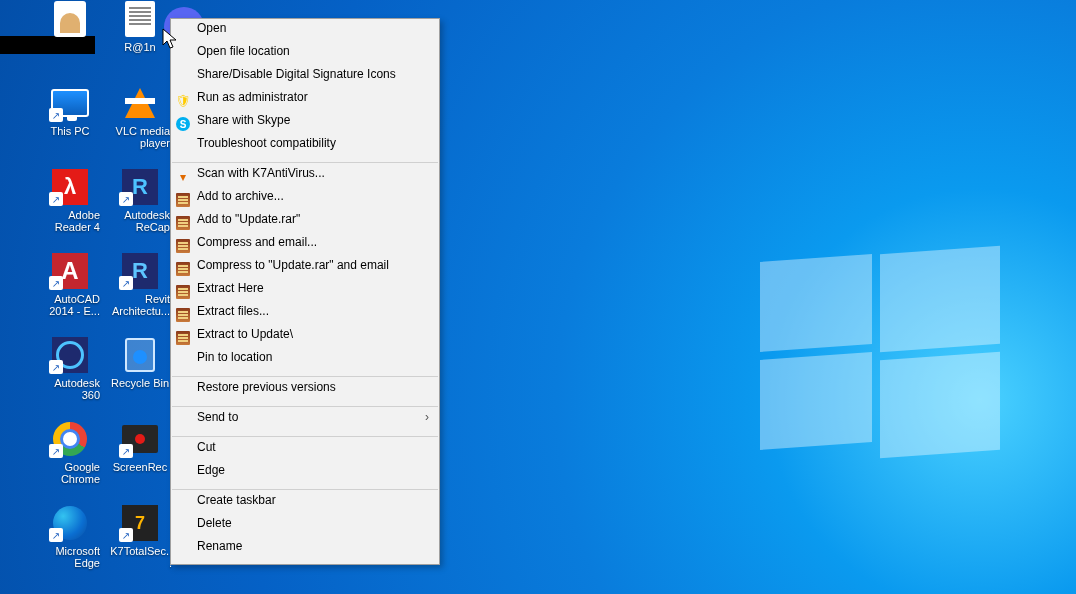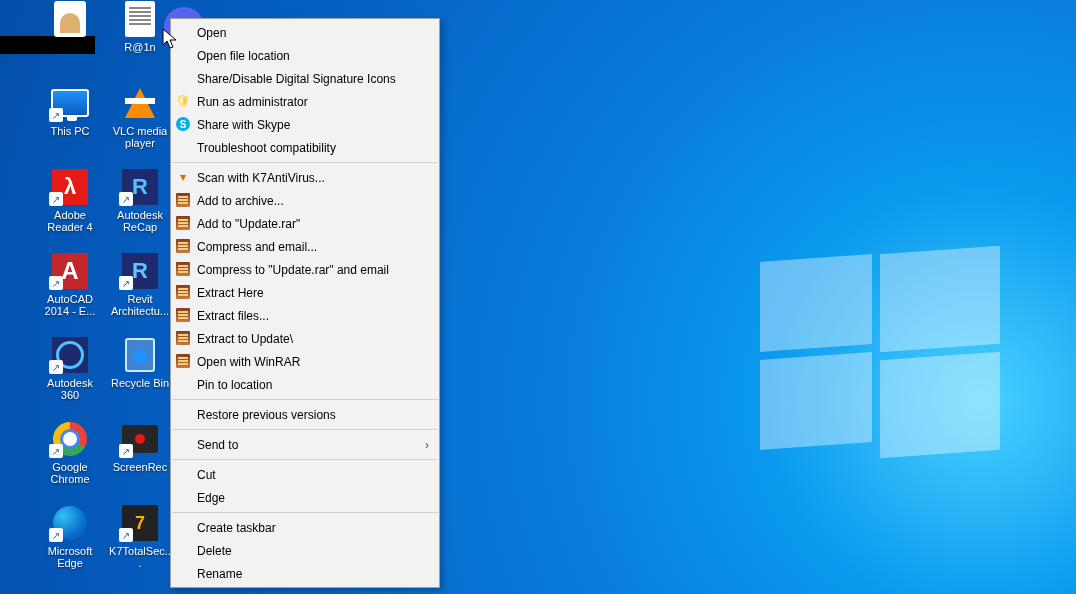--- a/index.html
+++ b/index.html
@@ -18,21 +18,21 @@
   }
   .icons {
     position:absolute; left:40px; top:0; width:140px; height:594px;
     display:grid; grid-template-columns: repeat(2, 60px); grid-auto-rows: 80px; gap: 4px 10px;
   }
   .icons .slot { width:60px; display:flex; flex-direction:column; align-items:center; justify-content:flex-start; gap:3px; }
   .icons .slot .glyph {
     width:42px; height:38px; display:flex; align-items:center; justify-content:center;
   }
   .icons .slot .label {
-    color:#fff; font-size:11px; line-height:12px; text-align:center; text-shadow:0 1px 2px rgba(0,0,0,.6);
+    color:#fff; font-size:11px; line-height:12px; text-align:right; text-shadow:0 1px 2px rgba(0,0,0,.6);
     max-width:64px; word-wrap:break-word;
   }
 
   
   .person { width:32px;height:36px;background:#fff;border-radius:3px;display:flex;align-items:flex-end;justify-content:center;overflow:hidden;}
   .person::before{content:"";width:20px;height:20px;background:#e0b070;border-radius:50% 50% 0 0;margin-bottom:4px;}
   .txtfile { width:30px;height:36px;background:#fff;border-radius:2px;position:relative;}
   .txtfile::before{content:"";position:absolute;left:4px;right:4px;top:6px;height:2px;background:#888;box-shadow:0 4px 0 #888,0 8px 0 #888,0 12px 0 #888,0 16px 0 #888;}
   .discord { width:40px;height:40px;border-radius:50%;background:#5865f2;display:flex;align-items:center;justify-content:center;}
   .discord svg{width:24px;height:18px;}
@@ -60,21 +60,21 @@
   .shortcut-arrow{position:absolute;left:0;bottom:0;width:14px;height:14px;background:#fff;border-radius:2px;display:flex;align-items:center;justify-content:center;font-size:10px;color:#1e5fbf;}
   .glyph{position:relative;}
 
   
   .ctx {
     position:absolute; left:170px; top:18px; width:270px;
     background:#f2f2f2; border:1px solid #a0a0a0; box-shadow:3px 3px 6px rgba(0,0,0,.25);
     padding:2px 0;
   }
   .ctx .item {
-    display:flex; align-items:center; gap:8px; height:23px; padding:0 10px 0 26px;
+    display:flex; gap:8px; height:23px; padding:0 10px 0 26px;
     font-size:12px; color:#000; position:relative; cursor:default;
   }
   .ctx .sep { height:1px; background:#d0d0d0; margin:3px 1px; }
   .ctx .item .mi-icon {
     position:absolute; left:4px; top:3px; width:16px; height:16px; display:flex;align-items:center;justify-content:center;font-size:12px;
   }
   .ctx .item .arrow {
     margin-left:auto; font-size:12px; color:#555;
   }
   .mi-shield{color:#ffcc00;}
@@ -280,26 +280,20 @@
         </span>
         <span>Extract files...</span>
       </div>
     <div class="item">
         <span class="mi-icon">
           <span class="mi-rar"></span>
         </span>
         <span>Extract to Update\</span>
       </div>
     <div class="item">
-        <span class="mi-icon">
-          <span class="mi-rar"></span>
-        </span>
-        <span>Open with WinRAR</span>
-      </div>
-    <div class="item">
         <span>Pin to location</span>
       </div>
     <div class="sep"></div>
     <div class="item">
         <span>Restore previous versions</span>
       </div>
     <div class="sep"></div>
     <div class="item">
         <span>Send to</span>
         <span class="arrow">›</span>

